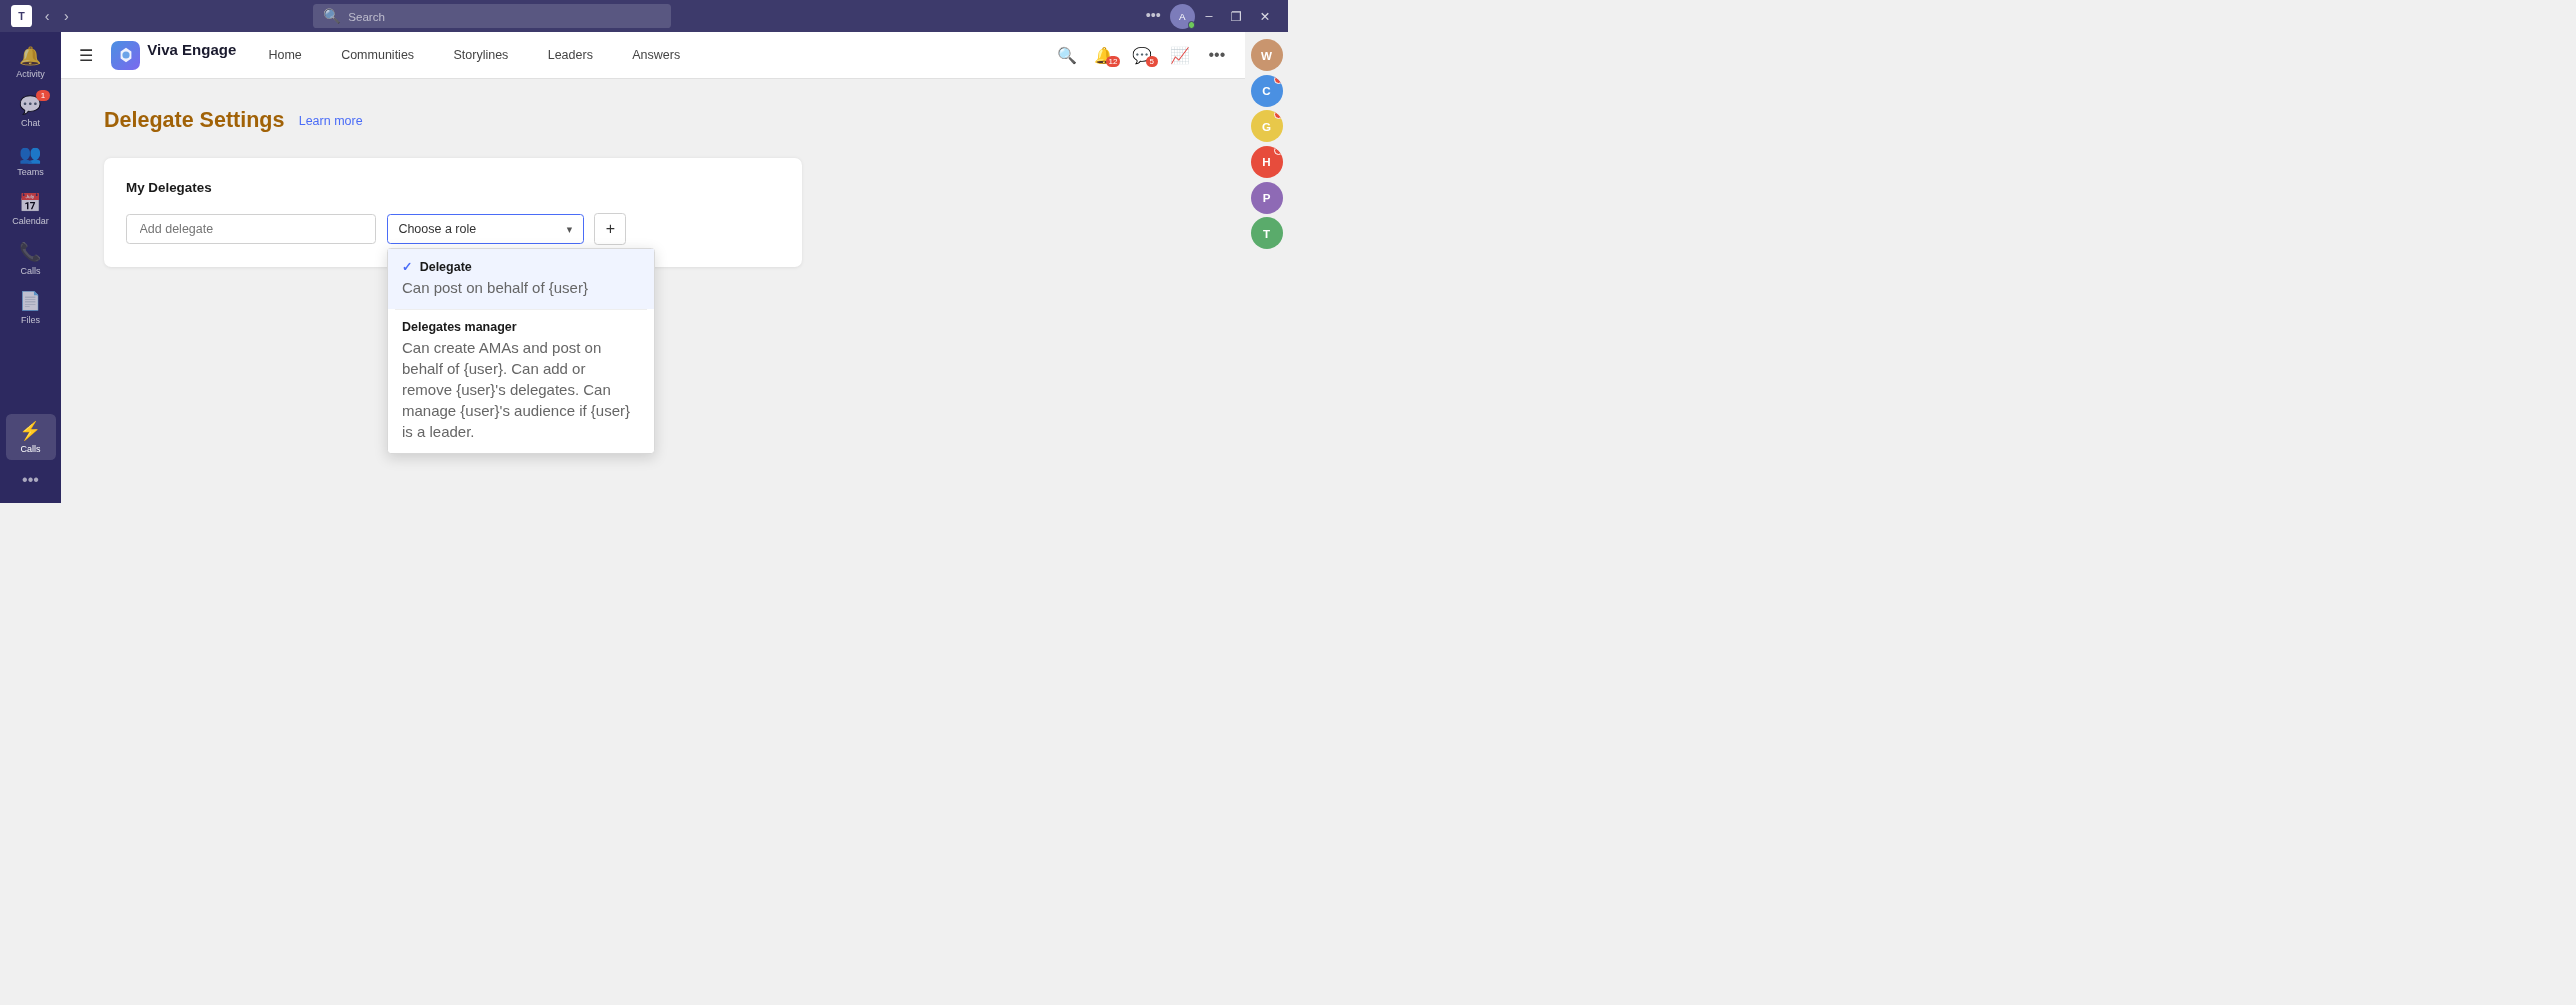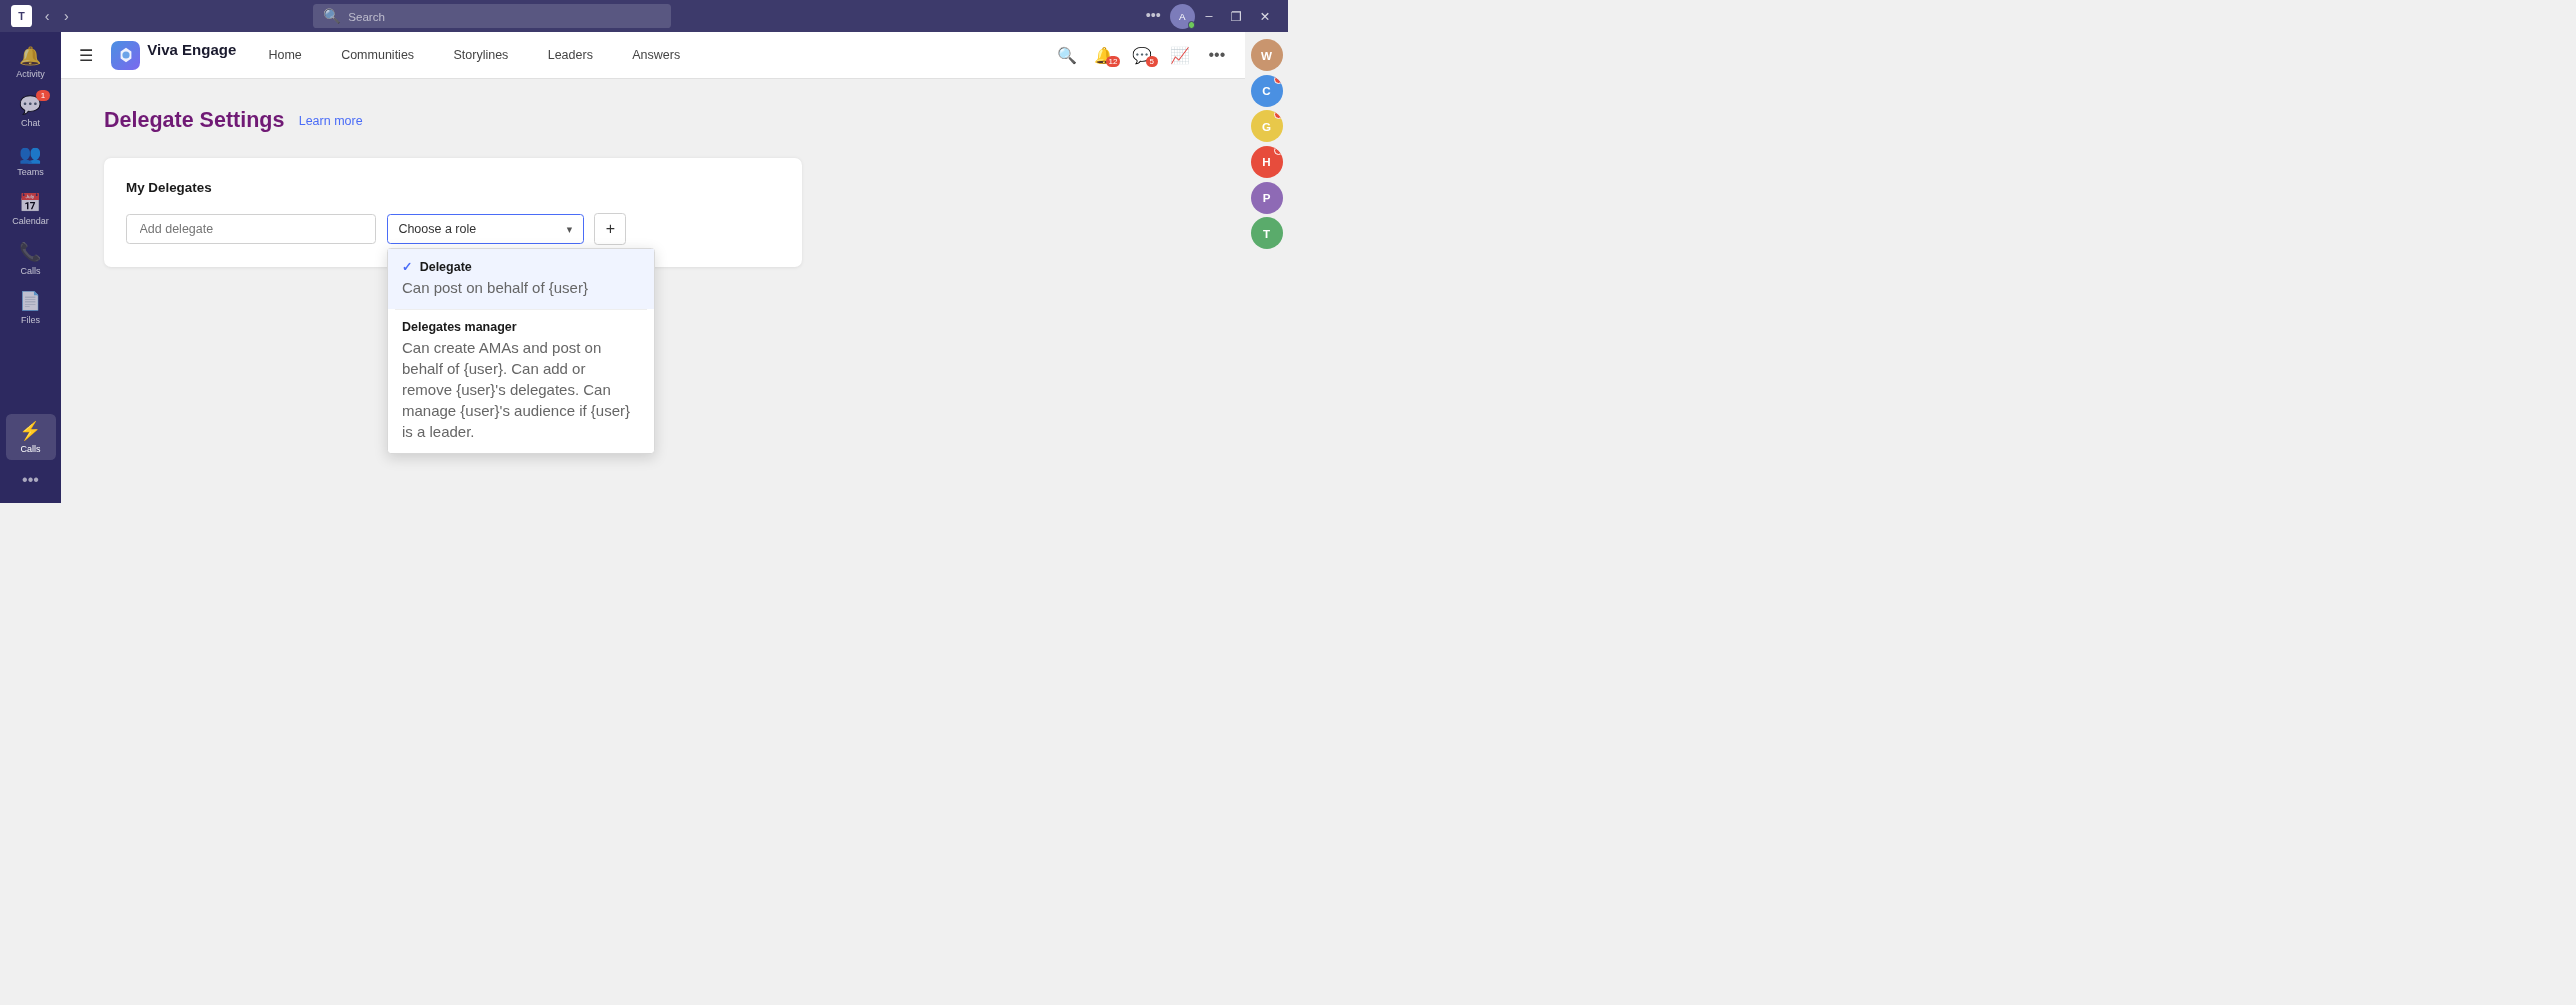--- a/index.html
+++ b/index.html
@@ -145,21 +145,21 @@
 
     
     .page-content {
       padding: 29px 43px;
       flex: 1;
     }
     .page-title-row {
       display: flex; align-items: center; gap: 14.3px; margin-bottom: 25px;
     }
     .page-title {
-      font-size: 21.5px; font-weight: 700; color: #701a75; text-align: center;
+      font-size: 21.5px; font-weight: 700; color: #a16207; text-align: center;
     }
     .learn-more {
       color: #4a6cf7; font-size: 12.5px; text-decoration: none; cursor: pointer;
     }
 
     
     .card {
       background: white;
       border-radius: 7.2px;
       padding: 22px;

